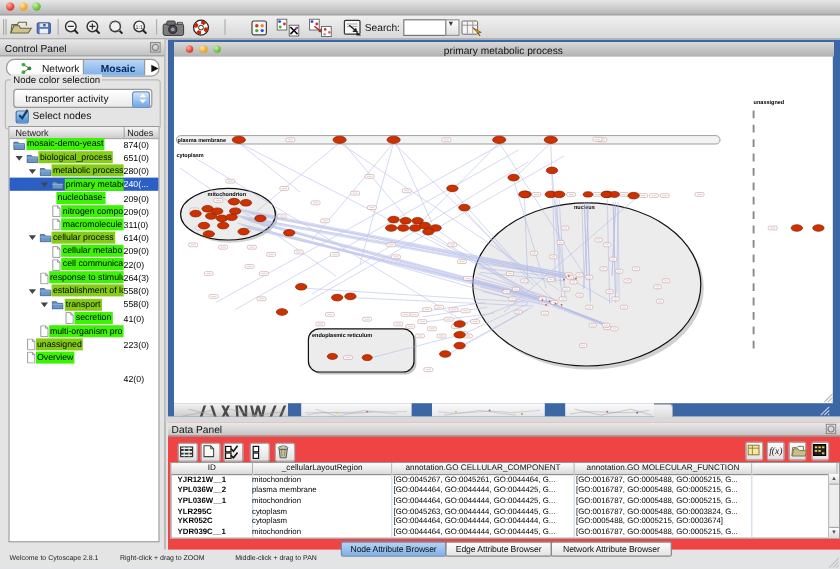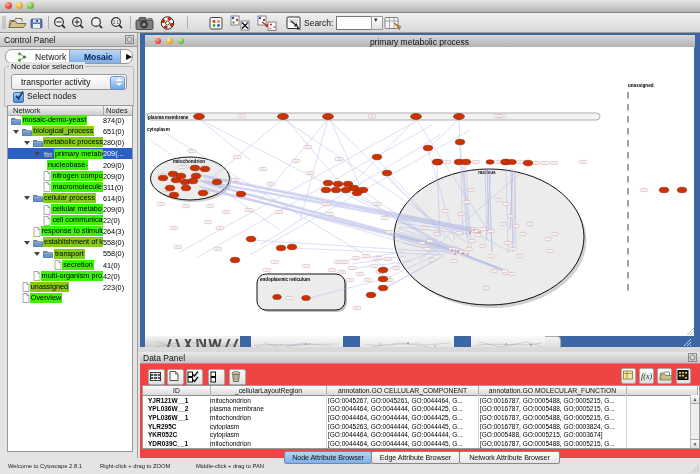--- a/index.html
+++ b/index.html
@@ -232,21 +232,21 @@
           <span class="cnt" style="color:#000;">280(0)</span>
         </div>
 <div class="trow" style="top:42.4px;">
           <span style="position:absolute;left:0;top:0;width:124px;height:11px;background:#2b5fc4;"></span>
           <span class="tri" style="left:26.4px;"></span>
           <svg style="position:absolute;left:35.400000000000006px;top:1.5px;" width="10" height="8" viewBox="0 0 10 8">
             <path d="M0.5 7.5 L0.5 1.5 L4 1.5 L5 2.8 L9.5 2.8 L9.5 7.5 Z" fill="#6b96c8" stroke="#3a5a80" stroke-width="0.7"></path>
             <path d="M0.5 3.6 L9.5 3.6" stroke="#8fb4da" stroke-width="0.8"></path>
           </svg>
           <span class="lab bgG" style="left:45.9px;max-width:47px;">primary metabo</span>
-          <span class="cnt" style="color:#fff;">209(...</span>
+          <span class="cnt" style="color:#fff;">240(...</span>
         </div>
 <div class="trow" style="top:53.5px;">
           <svg style="position:absolute;left:46.2px;top:0.5px;" width="8" height="10" viewBox="0 0 8 10">
             <path d="M1 9.5 L1 0.5 L5 0.5 L7 2.5 L7 9.5 Z" fill="#fdfdfd" stroke="#888" stroke-width="0.7"></path>
             <path d="M5 0.5 L5 2.5 L7 2.5" fill="none" stroke="#888" stroke-width="0.7"></path>
           </svg>
           <span class="lab bgG" style="left:39px;max-width:39px;">nucleobase-</span>
           <span class="cnt" style="color:#000;">209(0)</span>
         </div>
 <div class="trow" style="top:64.6px;">
@@ -323,21 +323,21 @@
           </svg>
           <span class="lab bgG" style="left:54.2px;max-width:39px;">secretion</span>
           <span class="cnt" style="color:#000;">41(0)</span>
         </div>
 <div class="trow" style="top:164.7px;">
           <svg style="position:absolute;left:24.6px;top:0.5px;" width="8" height="10" viewBox="0 0 8 10">
             <path d="M1 9.5 L1 0.5 L5 0.5 L7 2.5 L7 9.5 Z" fill="#fdfdfd" stroke="#888" stroke-width="0.7"></path>
             <path d="M5 0.5 L5 2.5 L7 2.5" fill="none" stroke="#888" stroke-width="0.7"></path>
           </svg>
           <span class="lab bgG" style="left:32.6px;max-width:60px;">multi-organism pro</span>
-          <span class="cnt" style="color:#000;">42(0)</span>
+          <span class="cnt" style="color:#000;margin-top:39px;">42(0)</span>
         </div>
 <div class="trow" style="top:175.8px;">
           <svg style="position:absolute;left:13.8px;top:0.5px;" width="8" height="10" viewBox="0 0 8 10">
             <path d="M1 9.5 L1 0.5 L5 0.5 L7 2.5 L7 9.5 Z" fill="#fdfdfd" stroke="#888" stroke-width="0.7"></path>
             <path d="M5 0.5 L5 2.5 L7 2.5" fill="none" stroke="#888" stroke-width="0.7"></path>
           </svg>
           <span class="lab bgR" style="left:21.8px;max-width:71px;">unassigned</span>
           <span class="cnt" style="color:#000;">223(0)</span>
         </div>
 <div class="trow" style="top:186.9px;">

